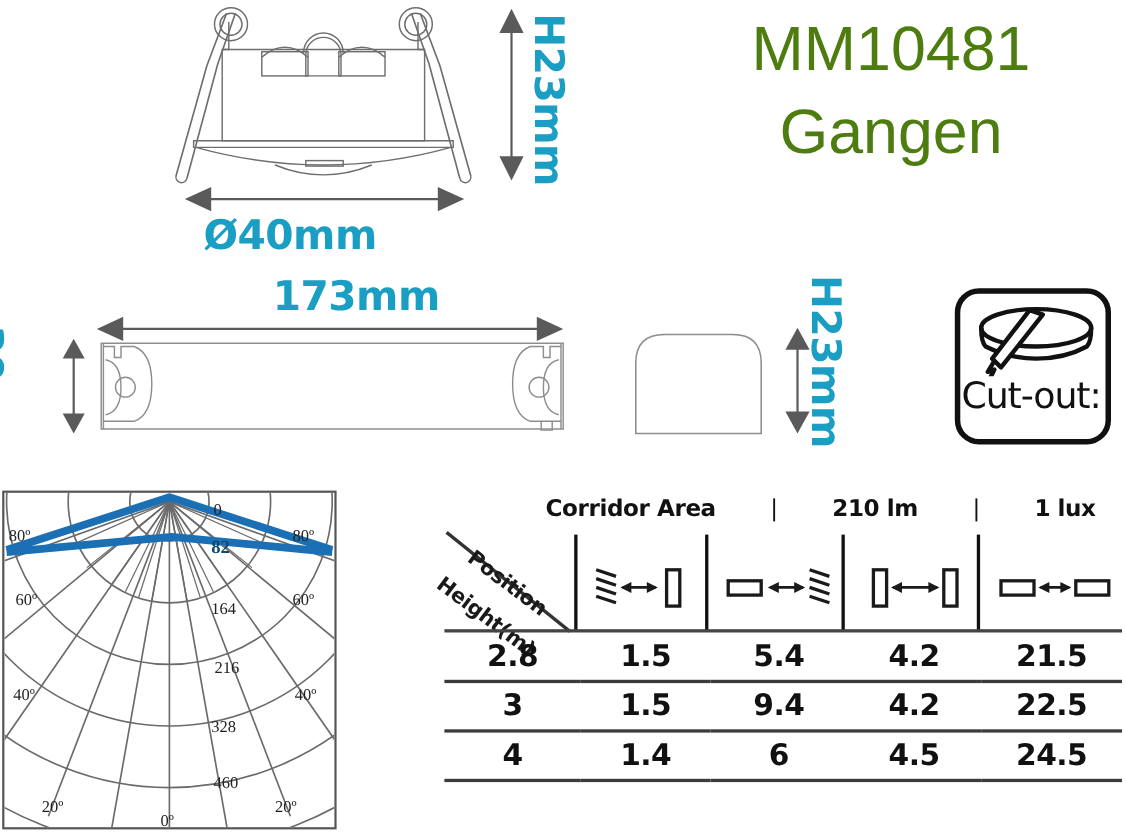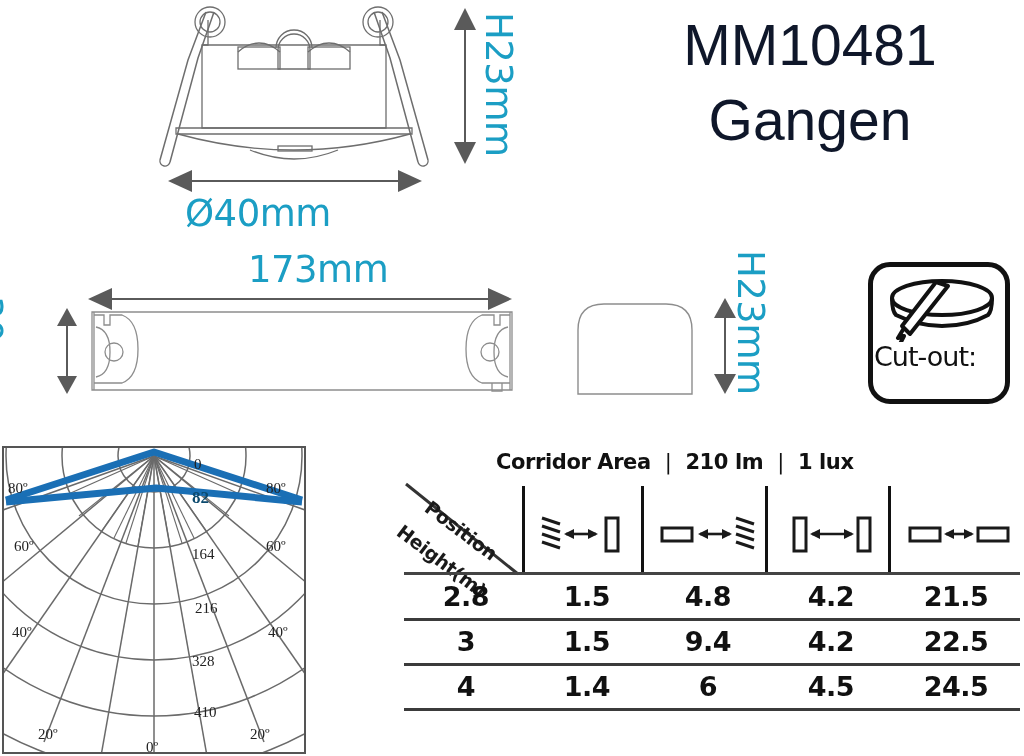--- a/index.html
+++ b/index.html
@@ -6,41 +6,41 @@
   body{
     width:1024px;height:756px;background:#ffffff;
     font-family:"Liberation Sans",sans-serif;color:#000;
     position:relative;overflow:hidden;
   }
   .stage{position:absolute;left:0;top:0;width:1024px;height:756px;}
   .abs{position:absolute;}
 
   
   .dim{
-    color:#1b9ec4;font-weight:normal;letter-spacing:-0.5px;
+    color:#1b9ec4;font-weight:bold;letter-spacing:-0.5px;
     font-family:"DejaVu Sans",sans-serif;
   }
   .dim-h{font-size:37px;}
   .dim-v{font-size:37px;transform-origin:0 0;white-space:nowrap;}
 
   
   .title-block{
     position:absolute;left:600px;top:8px;width:420px;
     text-align:center;font-size:57px;line-height:1.32;
-    font-family:"Liberation Sans",sans-serif;color:#0f172a;
+    font-family:"Liberation Sans",sans-serif;color:#4d7c0f;
   }
 
   
   .cutout-box{
     position:absolute;left:868px;top:262px;width:142px;height:142px;
     border:5px solid #111;border-radius:22px;box-sizing:border-box;background:#fff;
   }
   .cutout-text{
     position:absolute;left:874px;top:342px;width:132px;
-    font-size:27px;line-height:1.08;font-weight:bold;color:#111;
+    font-size:33px;line-height:1.08;font-weight:bold;color:#111;
     font-family:"DejaVu Sans",sans-serif;letter-spacing:-1px;
   }
   .cutout-text .l1{font-weight:400;}
 
   
   .polar-frame{
     position:absolute;left:2px;top:446px;width:304px;height:308px;
     border:2px solid #555;box-sizing:border-box;background:#fff;overflow:hidden;
   }
   .polar-lbl{
@@ -48,21 +48,21 @@
     font-size:15px;color:#222;white-space:nowrap;
   }
   .polar-lbl.blue{color:#0c4a6e;font-weight:bold;font-size:17px;}
 
   
   .tbl-wrap{position:absolute;left:404px;top:446px;width:616px;height:308px;}
   .tbl-head{
     position:absolute;left:92px;top:4px;width:500px;
     font-size:21px;font-weight:bold;color:#111;
     font-family:"DejaVu Sans",sans-serif;letter-spacing:-0.4px;
-    display:flex;align-items:center;gap:14px;white-space:nowrap;
+    display:flex;align-items:center;gap:14px;white-space:nowrap;justify-content:space-between;
   }
   .sep{color:#111;font-weight:400;}
   .corner{position:absolute;left:0px;top:36px;width:118px;height:96px;}
   .corner-txt{
     position:absolute;font-family:"DejaVu Sans",sans-serif;font-weight:bold;
     font-size:19px;color:#1a1a1a;white-space:nowrap;letter-spacing:-0.3px;
   }
   .ctxt-pos{left:30px;top:14px;transform:rotate(37deg);transform-origin:0 0;}
   .ctxt-h{left:2px;top:38px;transform:rotate(37deg);transform-origin:0 0;}
 
@@ -268,21 +268,21 @@
     <span class="polar-lbl" style="left:8px;top:176px;">40º</span>
     <span class="polar-lbl" style="left:264px;top:176px;">40º</span>
     <span class="polar-lbl" style="left:34px;top:278px;">20º</span>
     <span class="polar-lbl" style="left:246px;top:278px;">20º</span>
     <span class="polar-lbl" style="left:142px;top:280px;margin-top:11px;">0º</span>
 
     <span class="polar-lbl" style="left:190px;top:8px;">0</span>
     <span class="polar-lbl" style="left:188px;top:98px;">164</span>
     <span class="polar-lbl" style="left:175px;top:152px;margin-left:16px;">216</span>
     <span class="polar-lbl" style="left:188px;top:205px;">328</span>
-    <span class="polar-lbl" style="left:190px;top:256px;">410</span>
+    <span class="polar-lbl" style="left:190px;top:256px;">460</span>
 
     <span class="polar-lbl blue" style="left:188px;top:40px;">82</span>
   </div>
 
   <div class="tbl-wrap">
 
     <div class="tbl-head">
       <span>Corridor Area</span>
       <span class="sep">|</span>
       <span>210 lm</span>
@@ -348,21 +348,21 @@
       </g>
       <polygon points="40,26 50,21 50,31" fill="#1a1a1a"></polygon>
       <polygon points="70,26 60,21 60,31" fill="#1a1a1a"></polygon>
     </svg>
 
     <table class="data">
       <tbody>
         <tr>
           <td class="c0">2.8</td>
           <td class="c1">1.5</td>
-          <td class="c2">4.8</td>
+          <td class="c2">5.4</td>
           <td class="c3">4.2</td>
           <td class="c4">21.5</td>
         </tr>
         <tr>
           <td class="c0">3</td>
           <td class="c1">1.5</td>
           <td class="c2">9.4</td>
           <td class="c3">4.2</td>
           <td class="c4">22.5</td>
         </tr>

